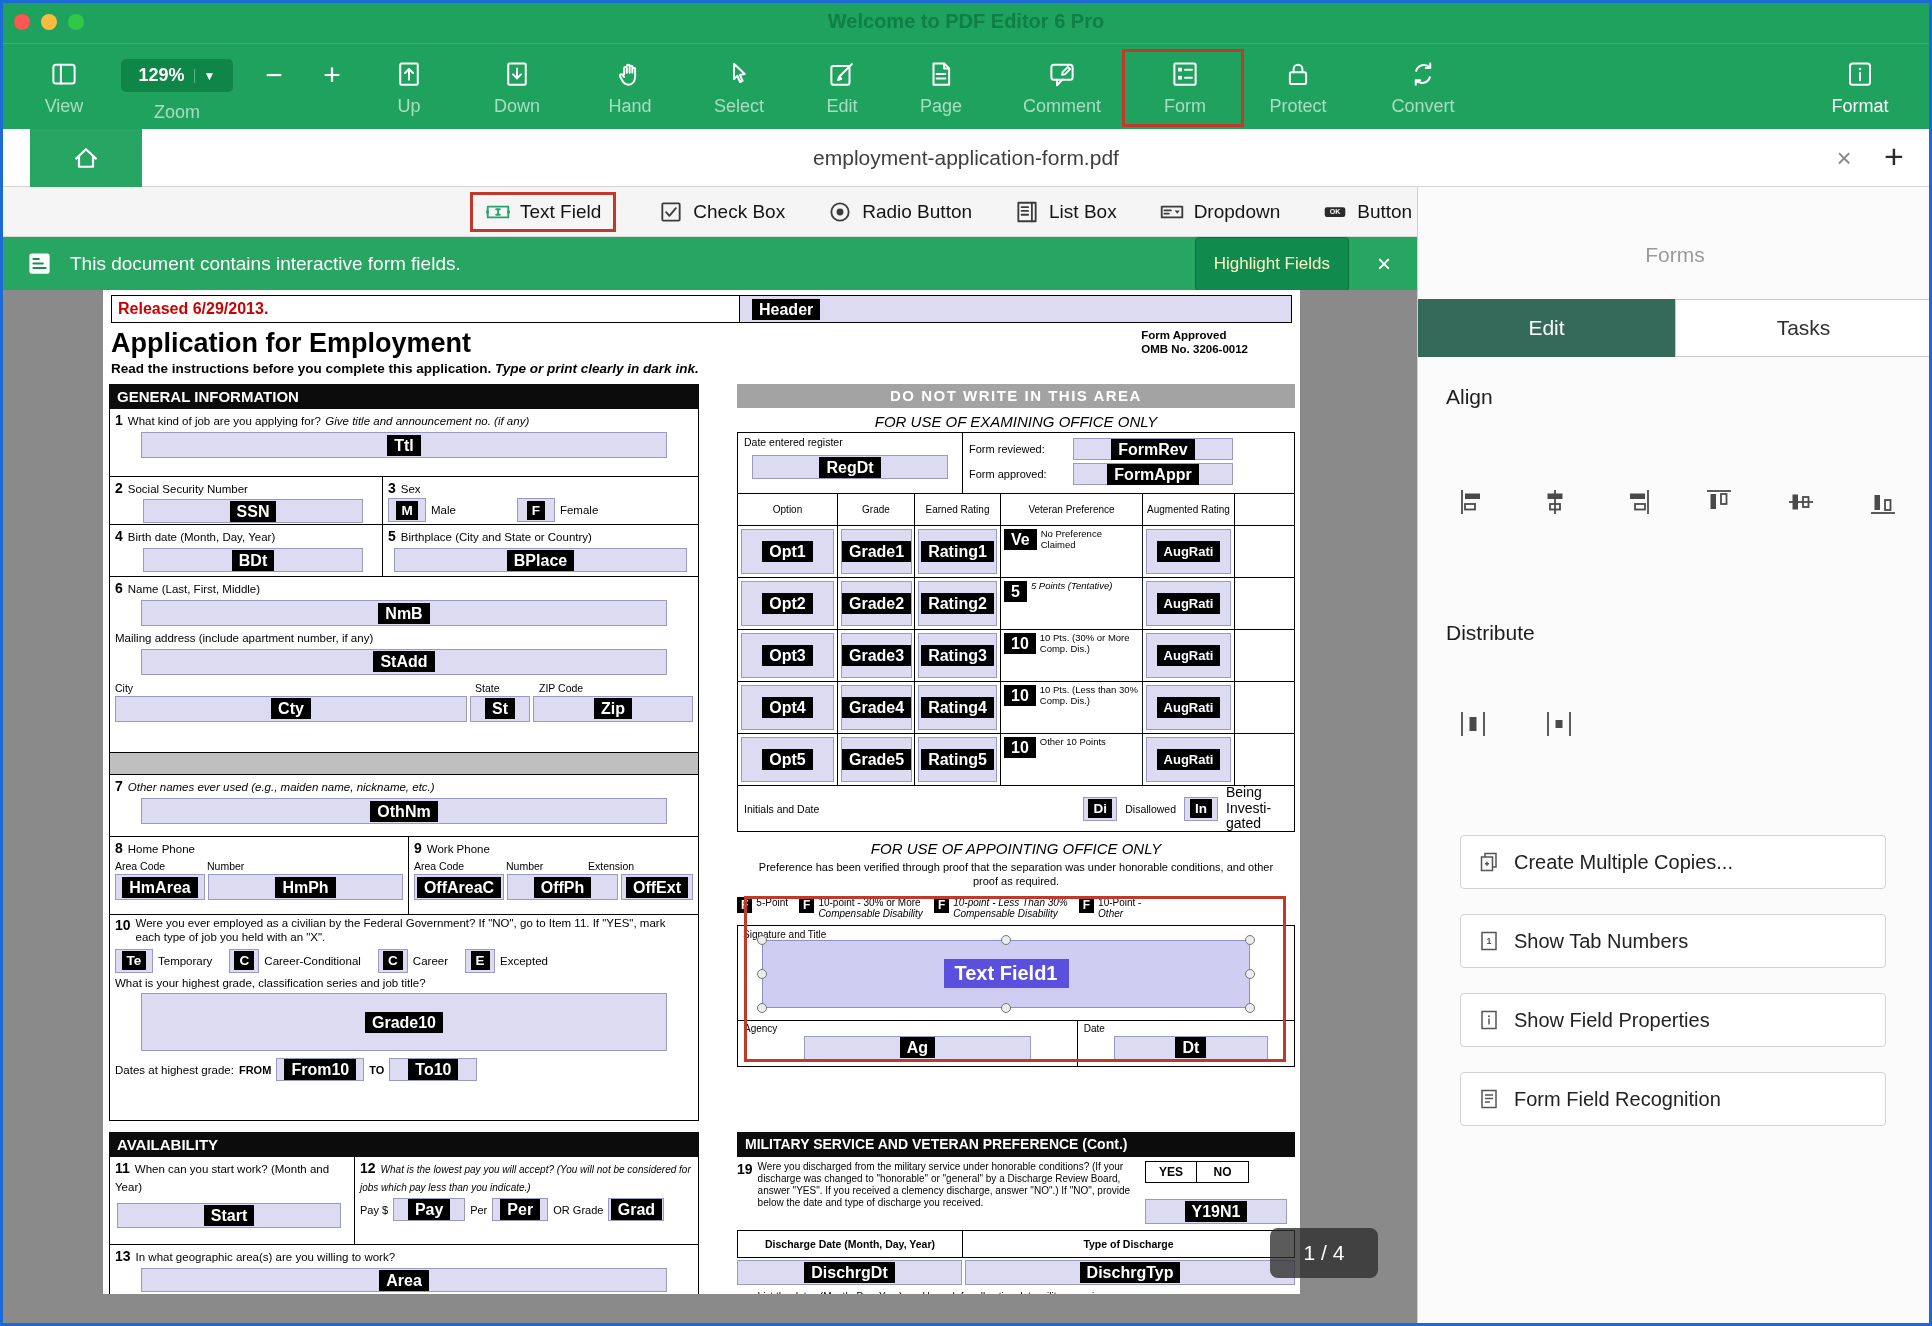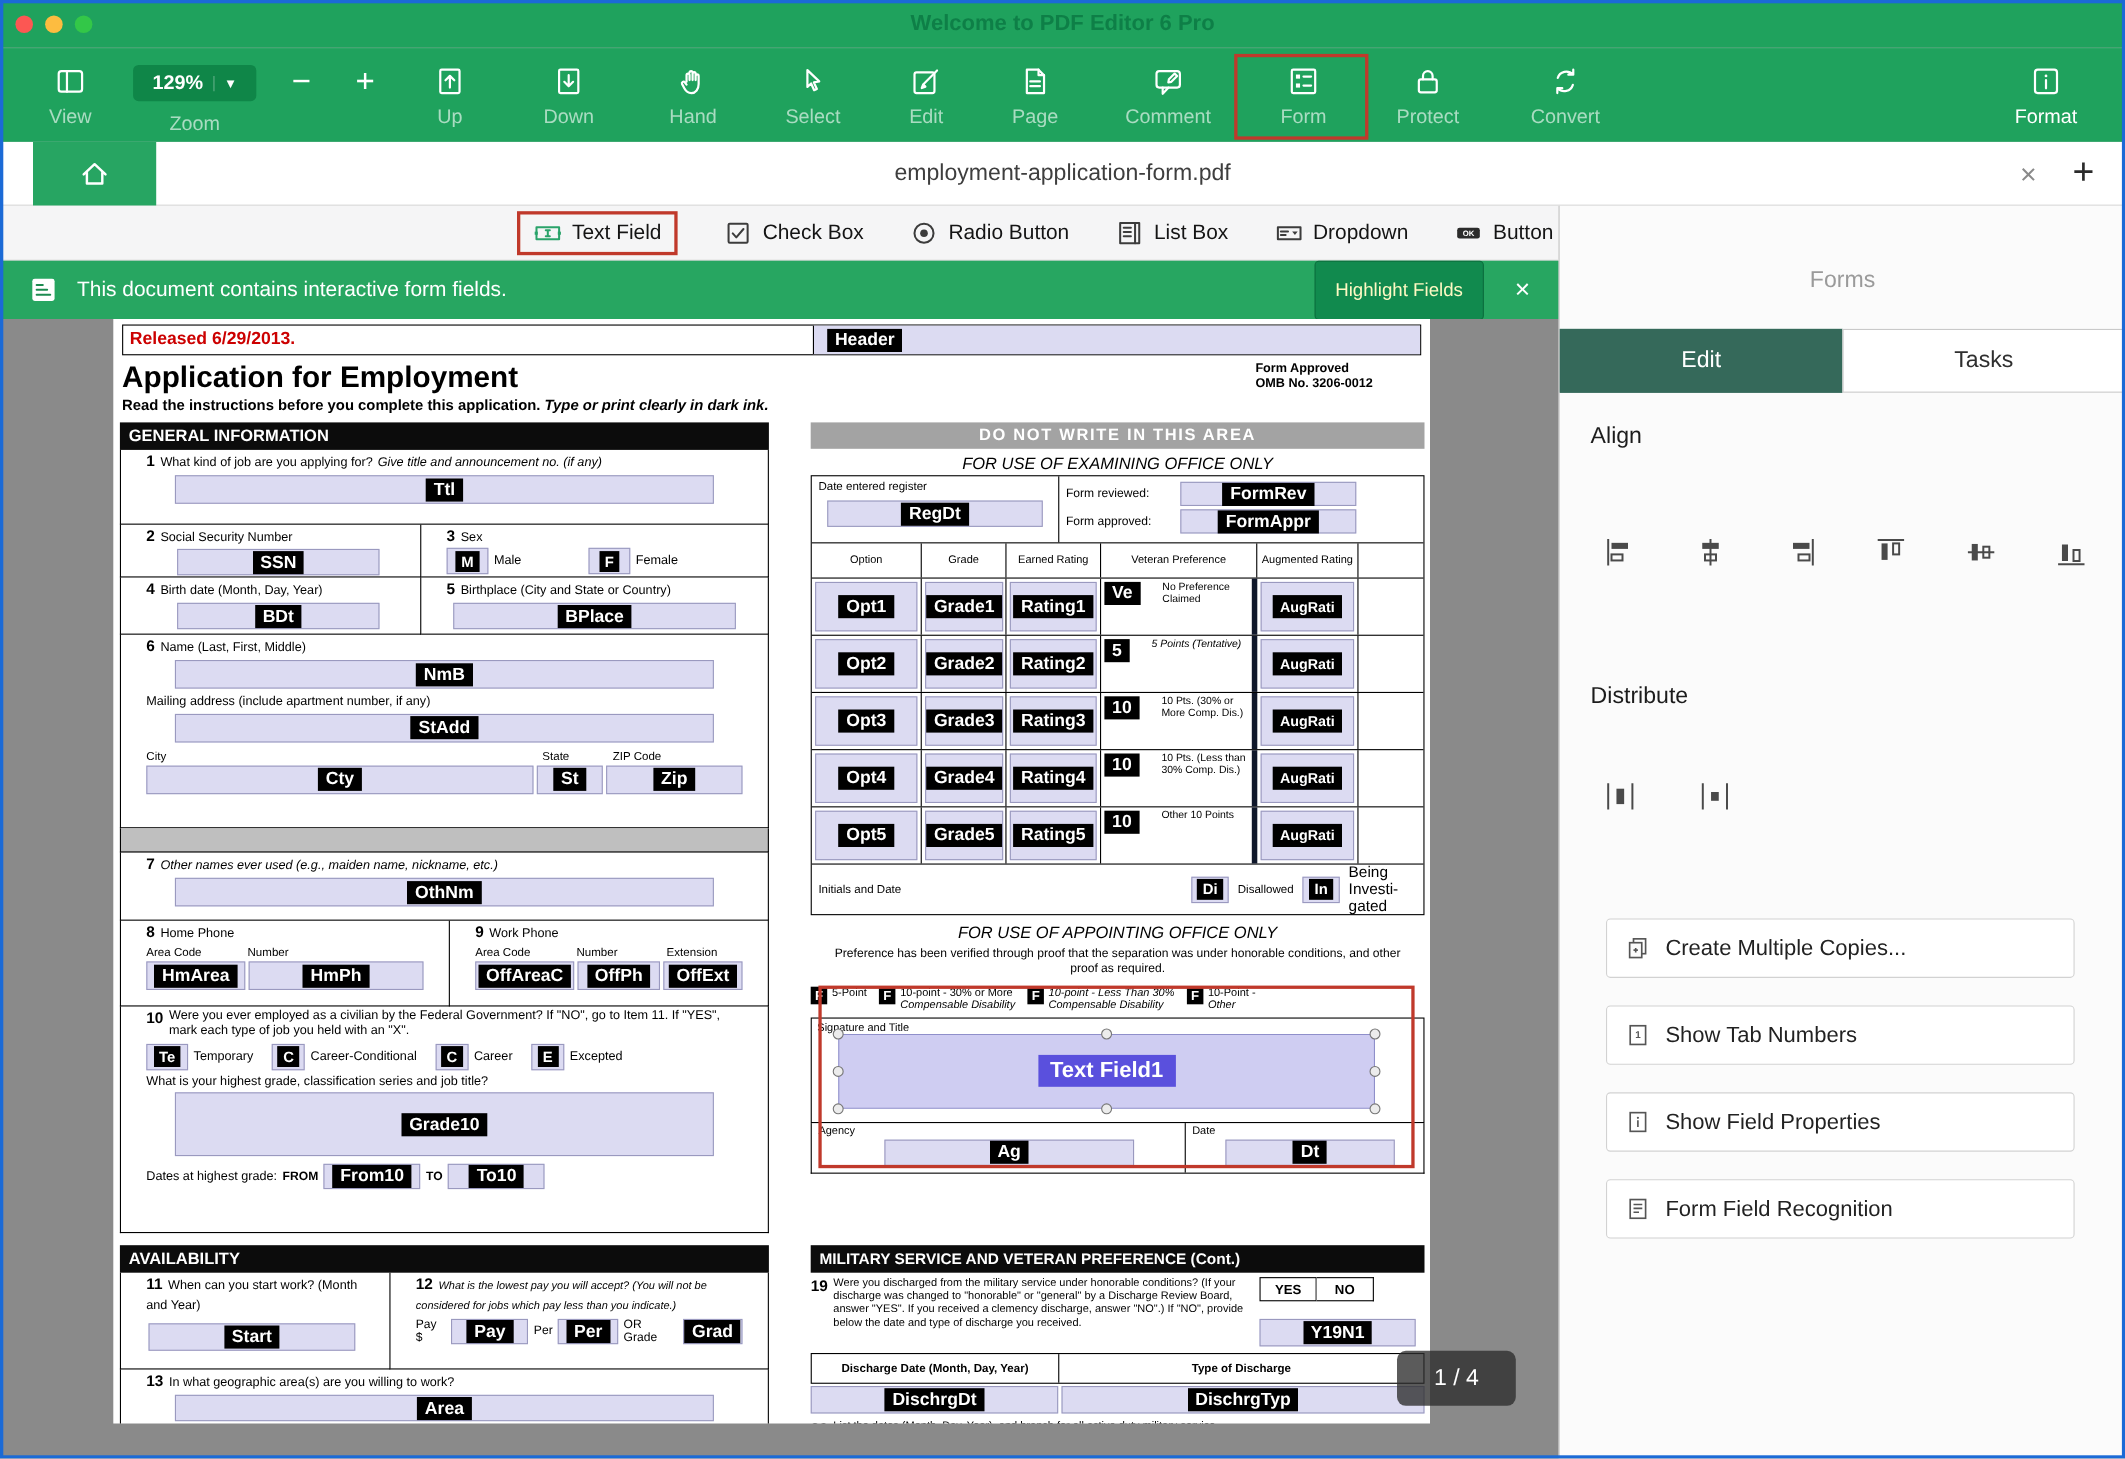--- a/index.html
+++ b/index.html
@@ -48,21 +48,21 @@
 .ff{background:#dcdbf2;border:1px solid #9a99bf;height:26px;display:flex;align-items:center;justify-content:center}
 .tag{background:#000;color:#fff;font-weight:700;font-size:16px;line-height:21px;padding:0 7px;white-space:nowrap}
 .hdrff{width:552px;height:auto;border:0;border-left:1px solid #000;justify-content:flex-start;padding-left:12px}
 .titlerow{display:flex;justify-content:space-between;margin-top:5px}
 .doctitle{font-size:27px;font-weight:700}
 .approved{font-size:11.5px;font-weight:700;line-height:1.25;margin-right:44px}
 .instr{font-size:13.5px;font-weight:700;margin-top:2px}
 .blk{position:absolute}
 .dbar{background:#0c0c0c;color:#fff;font-weight:700;font-size:15px;height:25px;line-height:25px;padding:0 8px}
 .gbar{background:#a3a3a3;color:#fff;font-weight:700;font-size:15px;height:24px;line-height:24px;text-align:center;letter-spacing:1.5px}
-.cell{border:1px solid #000;border-top:0;padding:2px 23px;overflow:hidden}
+.cell{border:1px solid #000;border-top:0;padding:2px 5px;overflow:hidden}
 .row{display:flex}
 .nb{border-left:0}
 .qn{font-weight:700;font-size:14px;margin-right:5px}
 .qt{font-size:11.5px;line-height:1.2}
 .qi{font-style:italic}
 .fm{margin:3px 26px 0}
 .mini{width:38px;flex:none;height:24px;display:inline-flex}
 .mini .tag{font-size:13.5px;line-height:19px;padding:0 5px}
 .inlrow{display:flex;align-items:center;gap:5px;font-size:11.5px;margin-top:4px}
 .sublab{display:flex;font-size:10.5px;margin-top:3px}
@@ -75,21 +75,21 @@
 .xr1l{width:225px;border-right:1px solid #000;padding:3px 6px;font-size:10.5px}
 .xr1r{flex:1;padding:2px 6px}
 .xline{display:flex;align-items:center;font-size:11px;margin-top:3px}
 .xline>span{width:104px}
 .xline .ff{width:160px;height:22px}
 .xhead{display:flex;border-top:1px solid #000;height:32px;font-size:10px;text-align:center}
 .xhc{border-right:1px solid #000;display:flex;align-items:center;justify-content:center;line-height:1.1;padding:0 2px}
 .xrow{display:flex;border-top:1px solid #000;height:52px}
 .xc{border-right:1px solid #000;display:flex;align-items:center;padding:3px}
 .xc .ff{flex:1;height:100%}
-.xcp{display:flex;align-items:flex-start;padding:3px;gap:20px;border-right:5px solid #0f172a}
+.xcp{display:flex;align-items:flex-start;padding:3px;gap:4px;border-right:1px solid #0f172a}
 .ptx{font-size:9.5px;line-height:1.12}
 .xinit{display:flex;align-items:center;border-top:1px solid #000;height:46px;font-size:10.5px;padding:0 6px;gap:8px}
 .verify{font-size:11px;text-align:center;line-height:1.25;margin:4px 14px 0}
 .marks{display:flex;gap:11px;margin-top:8px;font-size:10px;align-items:flex-start}
 .mk{display:flex;gap:4px;align-items:flex-start}
 .mk .tag{font-size:12px;line-height:16px;padding:0 4px}
 .ml{line-height:1.12}
 .sigbox{border:1px solid #000;margin-top:6px;height:96px;position:relative}
 .siglab{position:absolute;left:5px;top:3px;font-size:10px}
 .bigfield{position:absolute;left:24px;top:14px;right:44px;bottom:12px;background:#cfcdf2;border:1px solid #8f8fca;border-radius:3px;display:flex;align-items:center;justify-content:center}

